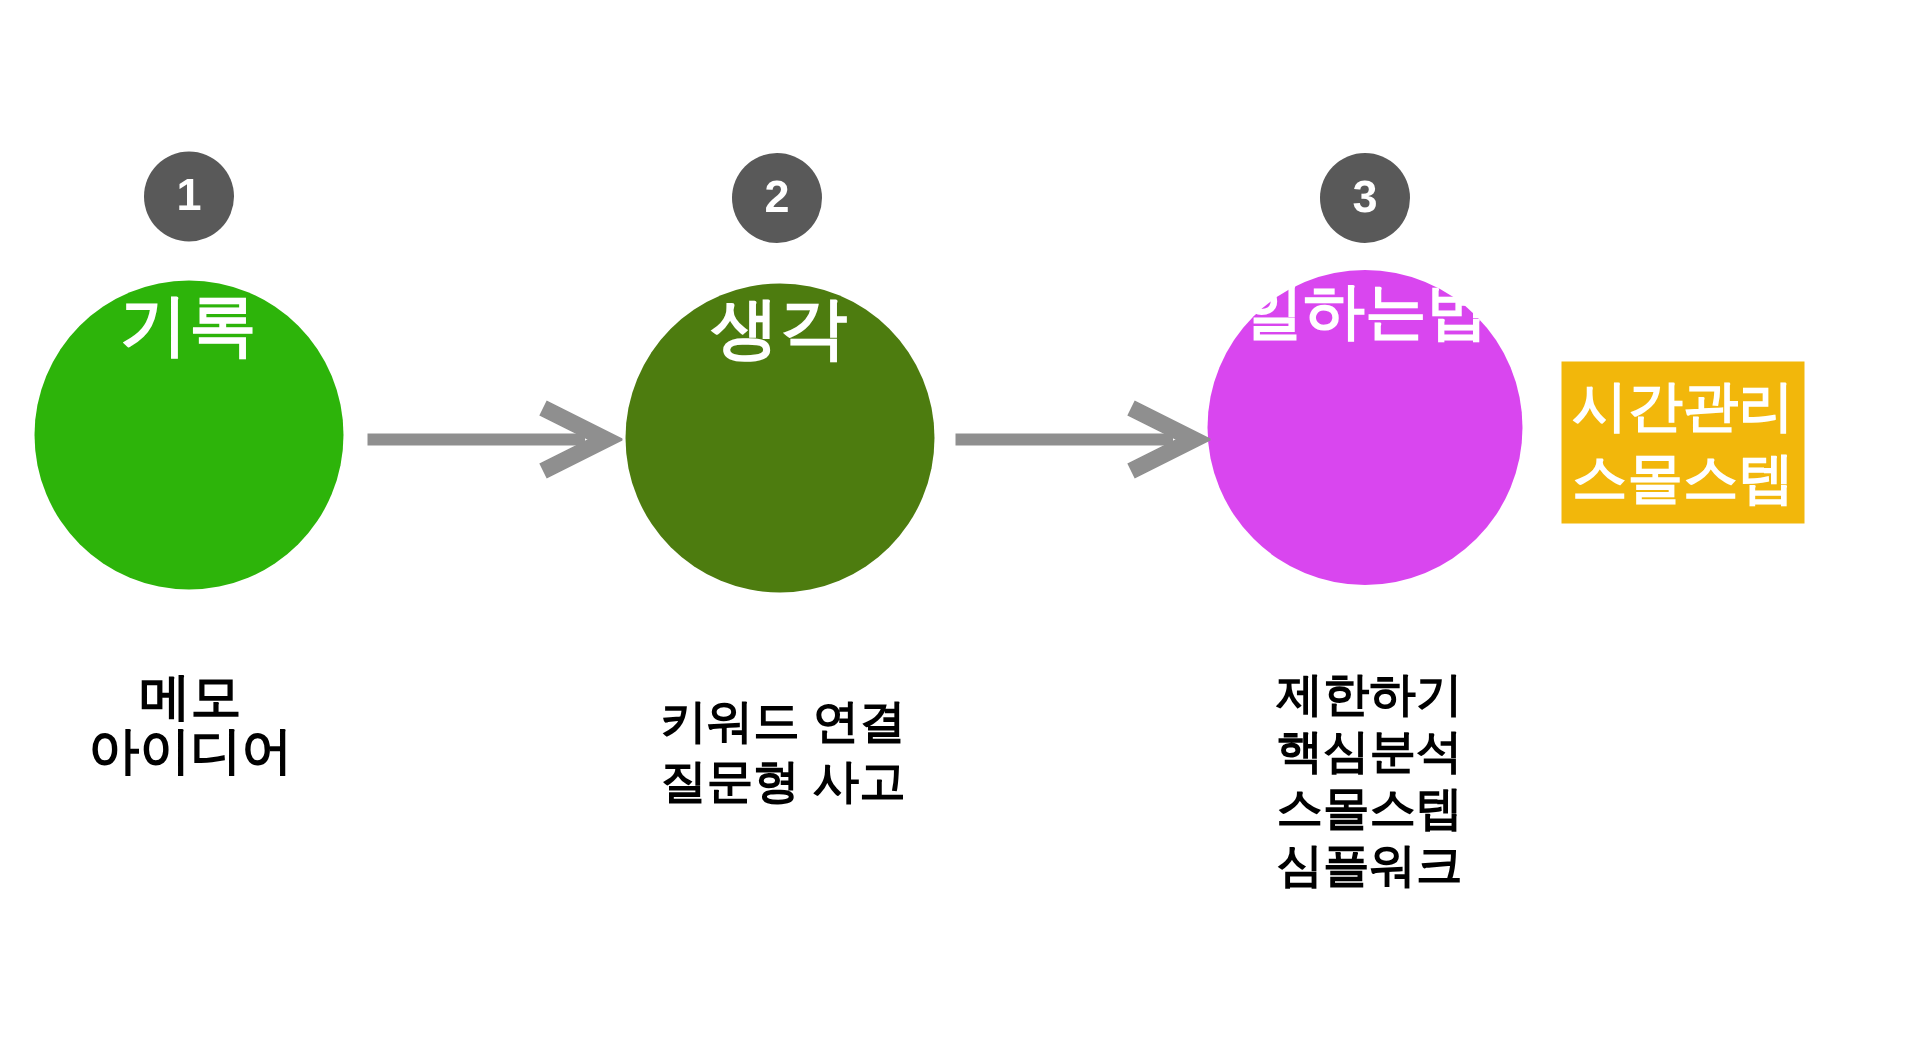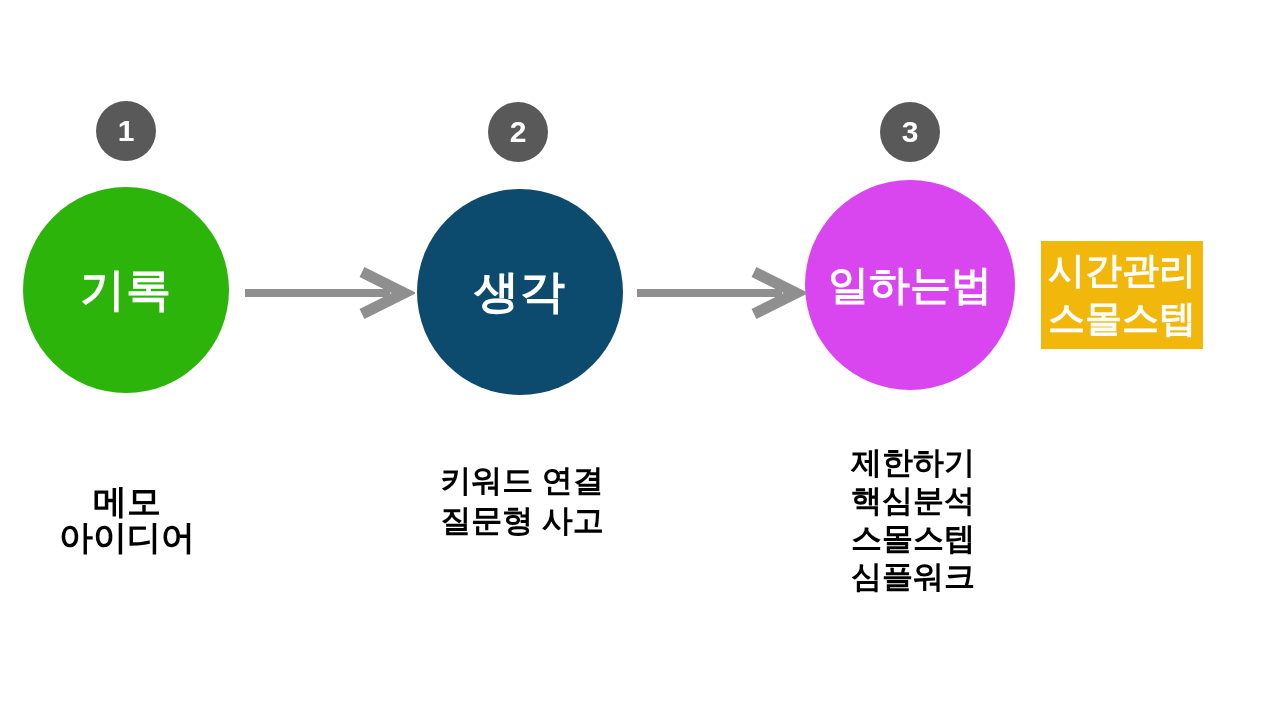--- a/index.html
+++ b/index.html
@@ -25,21 +25,21 @@
     font-size: 30px;
     font-weight: 600;
     display: flex;
     align-items: center;
     justify-content: center;
   }
   .circle {
     position: absolute;
     border-radius: 50%;
     display: flex;
-    align-items: center;
+    align-items: flex-start;
     justify-content: center;
   }
   .circle-label {
     color: #ffffff;
     font-size: 45px;
     font-weight: 600;
     letter-spacing: 1px;
     white-space: nowrap;
   }
   .circle-label.small {
@@ -66,37 +66,37 @@
     justify-content: center;
   }
   .list {
     position: absolute;
     width: 220px;
     text-align: center;
     color: #000000;
     font-weight: 700;
     white-space: nowrap;
   }
-  .list-1 { left: 17px;  top: 483px; font-size: 34px; line-height: 36px; }
+  .list-1 { left: 17px;  top: 447px; font-size: 34px; line-height: 36px; }
   .list-2 { left: 412px; top: 461px; font-size: 31px; line-height: 40px; }
   .list-3 { left: 803px; top: 444px; font-size: 31px; line-height: 38px; }
 </style>
 </head>
 <body>
 
 <div class="canvas">
 
   <div class="badge" style="left: 96px; top: 101px; background: rgb(89, 89, 89);">1</div>
   <div class="badge" style="left: 488px; top: 102px; background: rgb(89, 89, 89);">2</div>
   <div class="badge" style="left: 880px; top: 102px; background: rgb(89, 89, 89);">3</div>
 
   <div class="circle" style="left: 23px; top: 187px; width: 206px; height: 206px; background: rgb(45, 180, 10);">
     <span class="circle-label">기록</span>
   </div>
-  <div class="circle" style="left: 417px; top: 189px; width: 206px; height: 206px; background: #0c4a6e;">
+  <div class="circle" style="left: 417px; top: 189px; width: 206px; height: 206px; background: #4d7c0f;">
     <span class="circle-label">생각</span>
   </div>
   <div class="circle" style="left: 805px; top: 180px; width: 210px; height: 210px; background: #d946ef;">
     <span class="circle-label small">일하는법</span>
   </div>
 
   <svg class="arrow" style="left:240px; top:266px;" width="175" height="55">
     <line x1="5" y1="27" x2="150" y2="27" stroke="#8f8f8f" stroke-width="8" style="stroke: rgb(143, 143, 143);"></line>
     <polyline points="122,6 164,27 122,48" fill="none" stroke="#8f8f8f" stroke-width="11" style="stroke: rgb(143, 143, 143);"></polyline>
   </svg>

